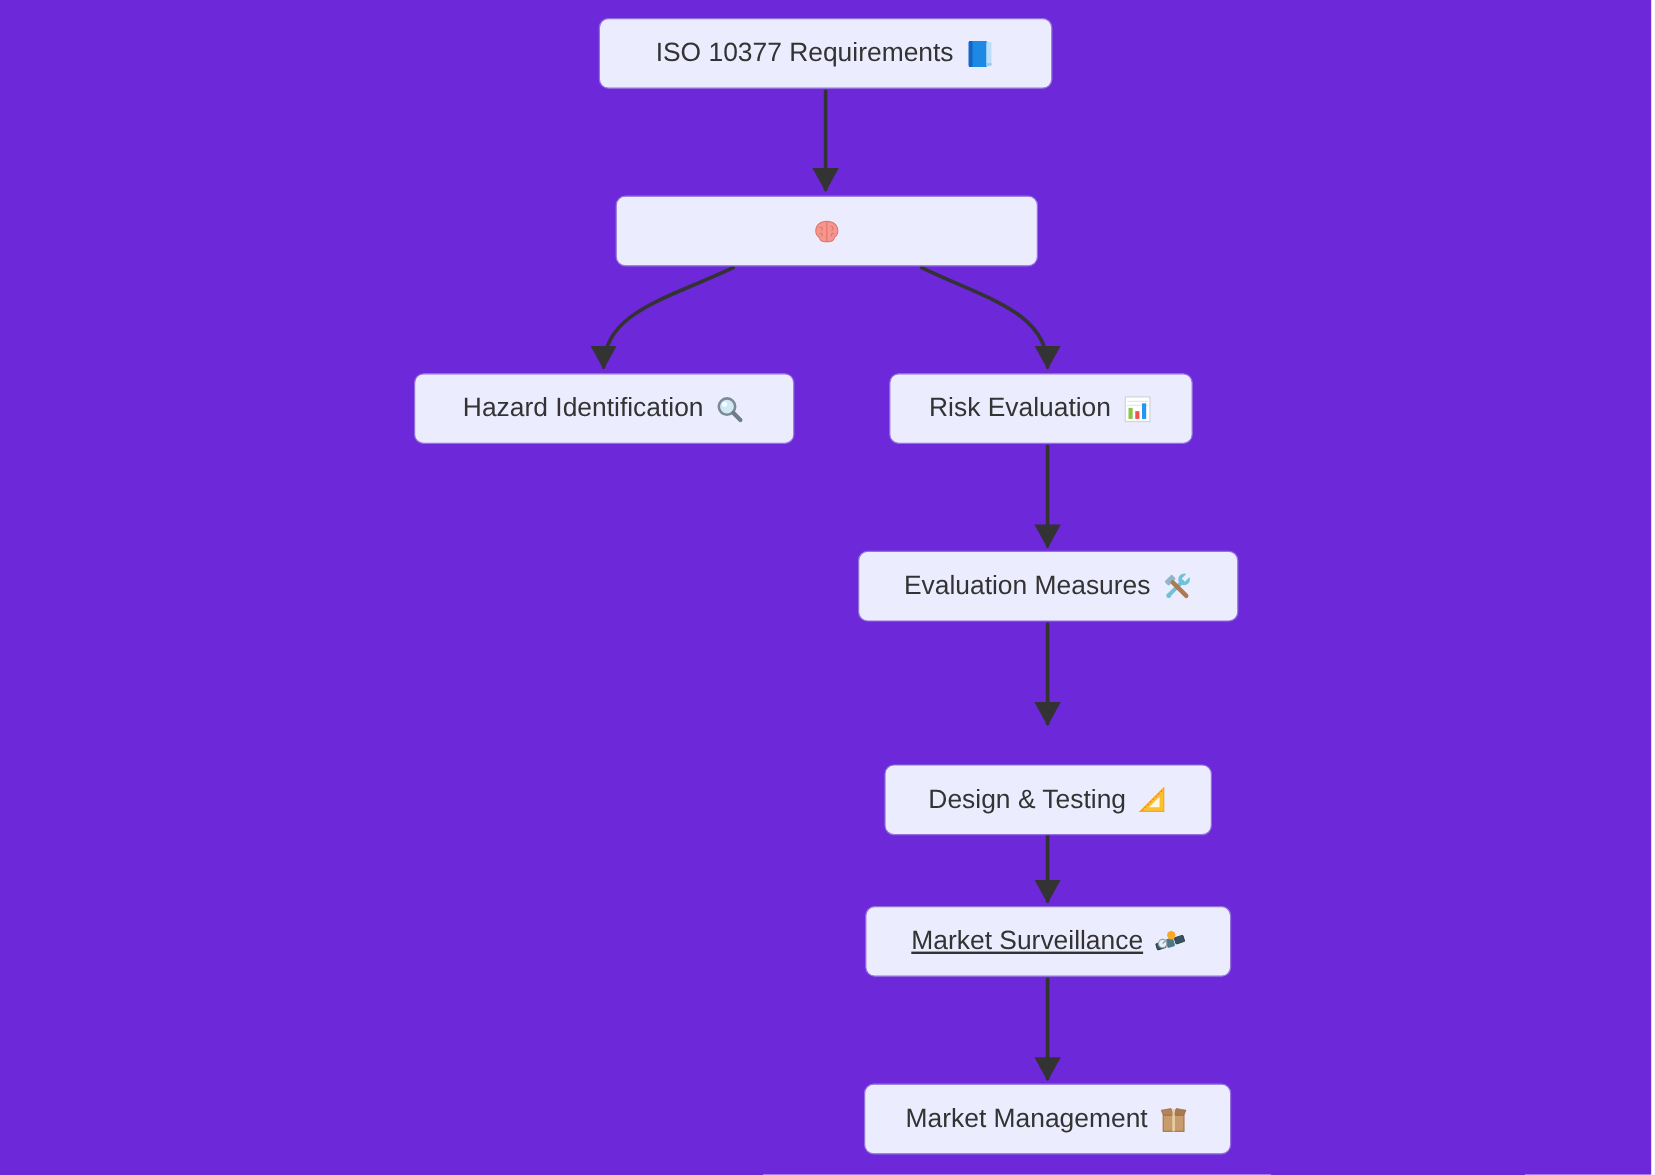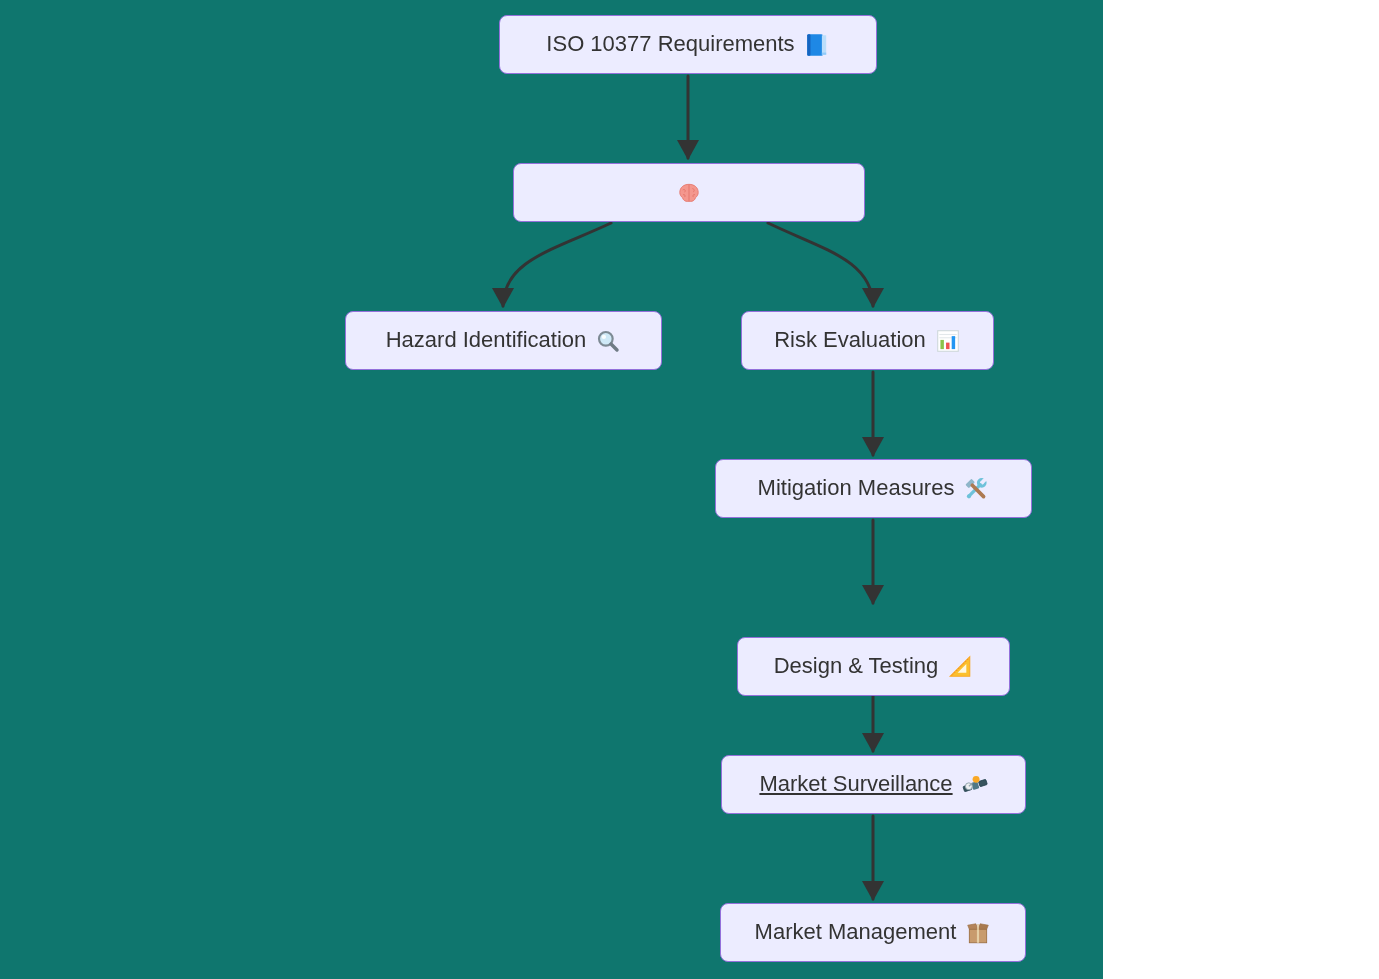--- a/index.html
+++ b/index.html
@@ -2,23 +2,23 @@
 <html><head>
 <meta charset="utf-8">
 <style>
   html, body {
     margin: 0;
     padding: 0;
     background: #ffffff;
   }
   #canvas {
     position: relative;
-    width: 1103px;
+    width: 1376px;
     height: 979px;
-    background: #0f766e;
+    background: #6d28d9;
     font-family: "Liberation Sans", "DejaVu Sans", sans-serif;
     overflow: hidden;
   }
   #edges {
     position: absolute;
     left: 0; top: 0;
     width: 1379px;
     height: 979px;
   }
   .edge {
@@ -118,21 +118,21 @@
         <line x1="4" y1="6" x2="20" y2="6" stroke="#e3e8eb" stroke-width="1"></line>
         <line x1="4" y1="9" x2="20" y2="9" stroke="#e3e8eb" stroke-width="1"></line>
         <rect x="5" y="11" width="3.2" height="8.5" fill="#8bc34a"></rect>
         <rect x="10.2" y="13.5" width="3.2" height="6" fill="#ef5350"></rect>
         <rect x="15.4" y="7.5" width="3.2" height="12" fill="#2196f3"></rect>
       </svg>
     </span>
   </div>
 
   <div class="node n5">
-    <span class="label">Mitigation Measures</span>
+    <span class="label">Evaluation Measures</span>
     <span class="icon">
       <svg viewBox="0 0 24 24">
         <path d="M5.5 18.5 L16 8" stroke="#6ec2da" stroke-width="3" stroke-linecap="round"></path>
         <circle cx="5.5" cy="18.8" r="1.9" fill="#6ec2da"></circle>
         <circle cx="17.3" cy="6.3" r="3.1" fill="none" stroke="#6ec2da" stroke-width="2.8"></circle>
         <line x1="17.3" y1="6.3" x2="22.3" y2="1.3" stroke="#ECECFF" stroke-width="3.4"></line>
         <rect x="2.6" y="4.6" width="8" height="4.6" rx="1" fill="#8fb6c9" transform="rotate(-45 6.6 6.9)"></rect>
         <path d="M8.6 8.6 L19 19" stroke="#ad7a52" stroke-width="3.4" stroke-linecap="round"></path>
       </svg>
     </span>

